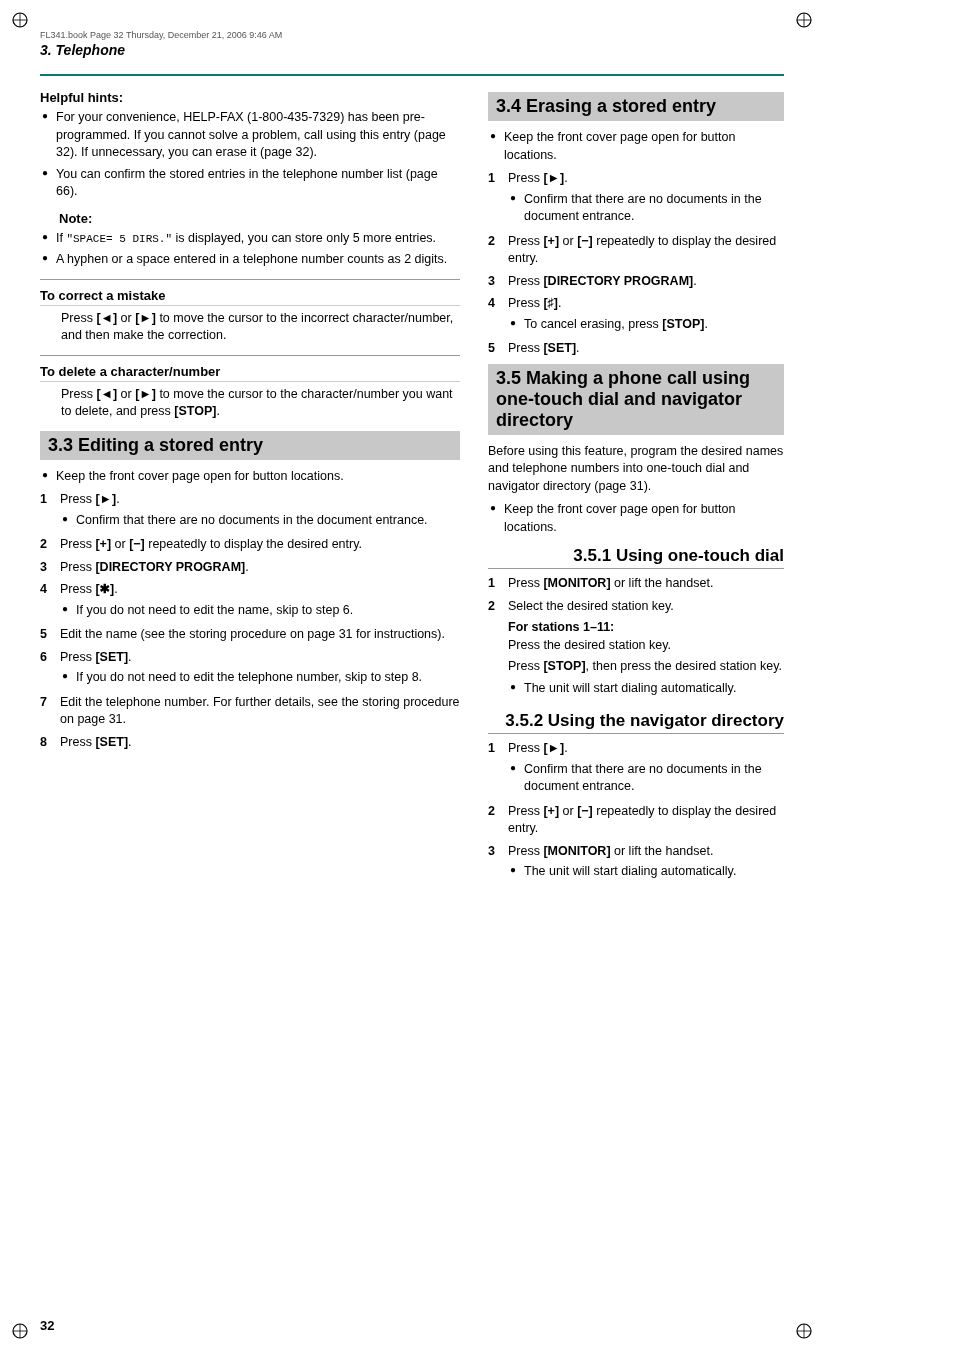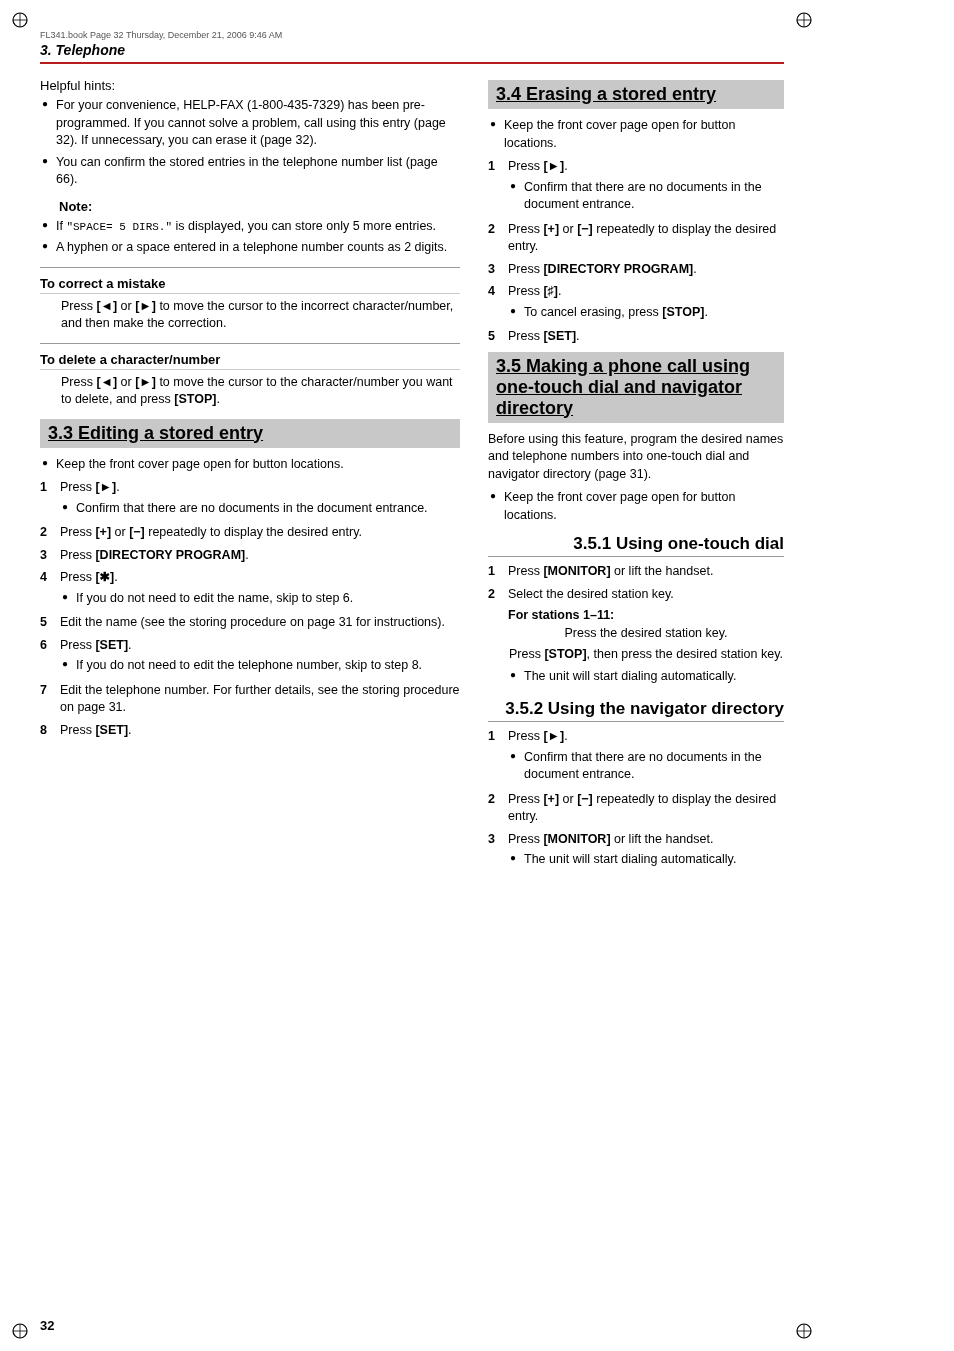--- a/index.html
+++ b/index.html
@@ -25,22 +25,22 @@
       height: 20px;
     }
     .corner-tl { top: 10px; left: 10px; }
     .corner-tr { top: 10px; right: 10px; }
     .corner-bl { bottom: 10px; left: 10px; }
     .corner-br { bottom: 10px; right: 10px; }
     .corner-mark svg { width: 20px; height: 20px; }
 
     
     .page-header {
-      border-bottom: 2px solid #b91c1c;
-      padding-bottom: 4px;
+      border-bottom: 2px solid #0f766e;
+      padding-bottom: 16px;
       margin-bottom: 14px;
     }
     .page-header .section-title {
       font-weight: bold;
       font-style: italic;
       font-size: 14px;
     }
     .file-info {
       font-size: 9px;
       color: #555;
@@ -63,38 +63,37 @@
     
     .section-band {
       background: #c8c8c8;
       padding: 4px 8px;
       margin-bottom: 8px;
       margin-top: 2px;
     }
     .section-band h2 {
       font-size: 18px;
       font-weight: bold;
-      text-decoration: underline;
     }
 
     .subsection-title {
       font-size: 17px;
       font-weight: bold;
       margin: 10px 0 6px 0;
       border-bottom: 1px solid #999;
       padding-bottom: 2px;
       text-align: right;
     }
 
     
     .hints-block {
       margin-bottom: 10px;
     }
     .hints-title {
-      font-weight: normal;
+      font-weight: bold;
       font-size: 13px;
       margin-bottom: 4px;
     }
     .hints-list {
       list-style: none;
       padding-left: 0;
     }
     .hints-list li {
       padding-left: 16px;
       position: relative;
@@ -224,21 +223,20 @@
       margin-bottom: 4px;
     }
     .for-stations-title {
       font-weight: bold;
       font-size: 12.5px;
     }
     .for-stations-text {
       font-size: 12.5px;
       margin-bottom: 4px;
       padding-left: 0;
-      text-align: center;
     }
 
     code {
       font-family: "Courier New", monospace;
       font-size: 11px;
     }
 
     kbd {
       font-weight: bold;
       font-family: Arial, Helvetica, sans-serif;

